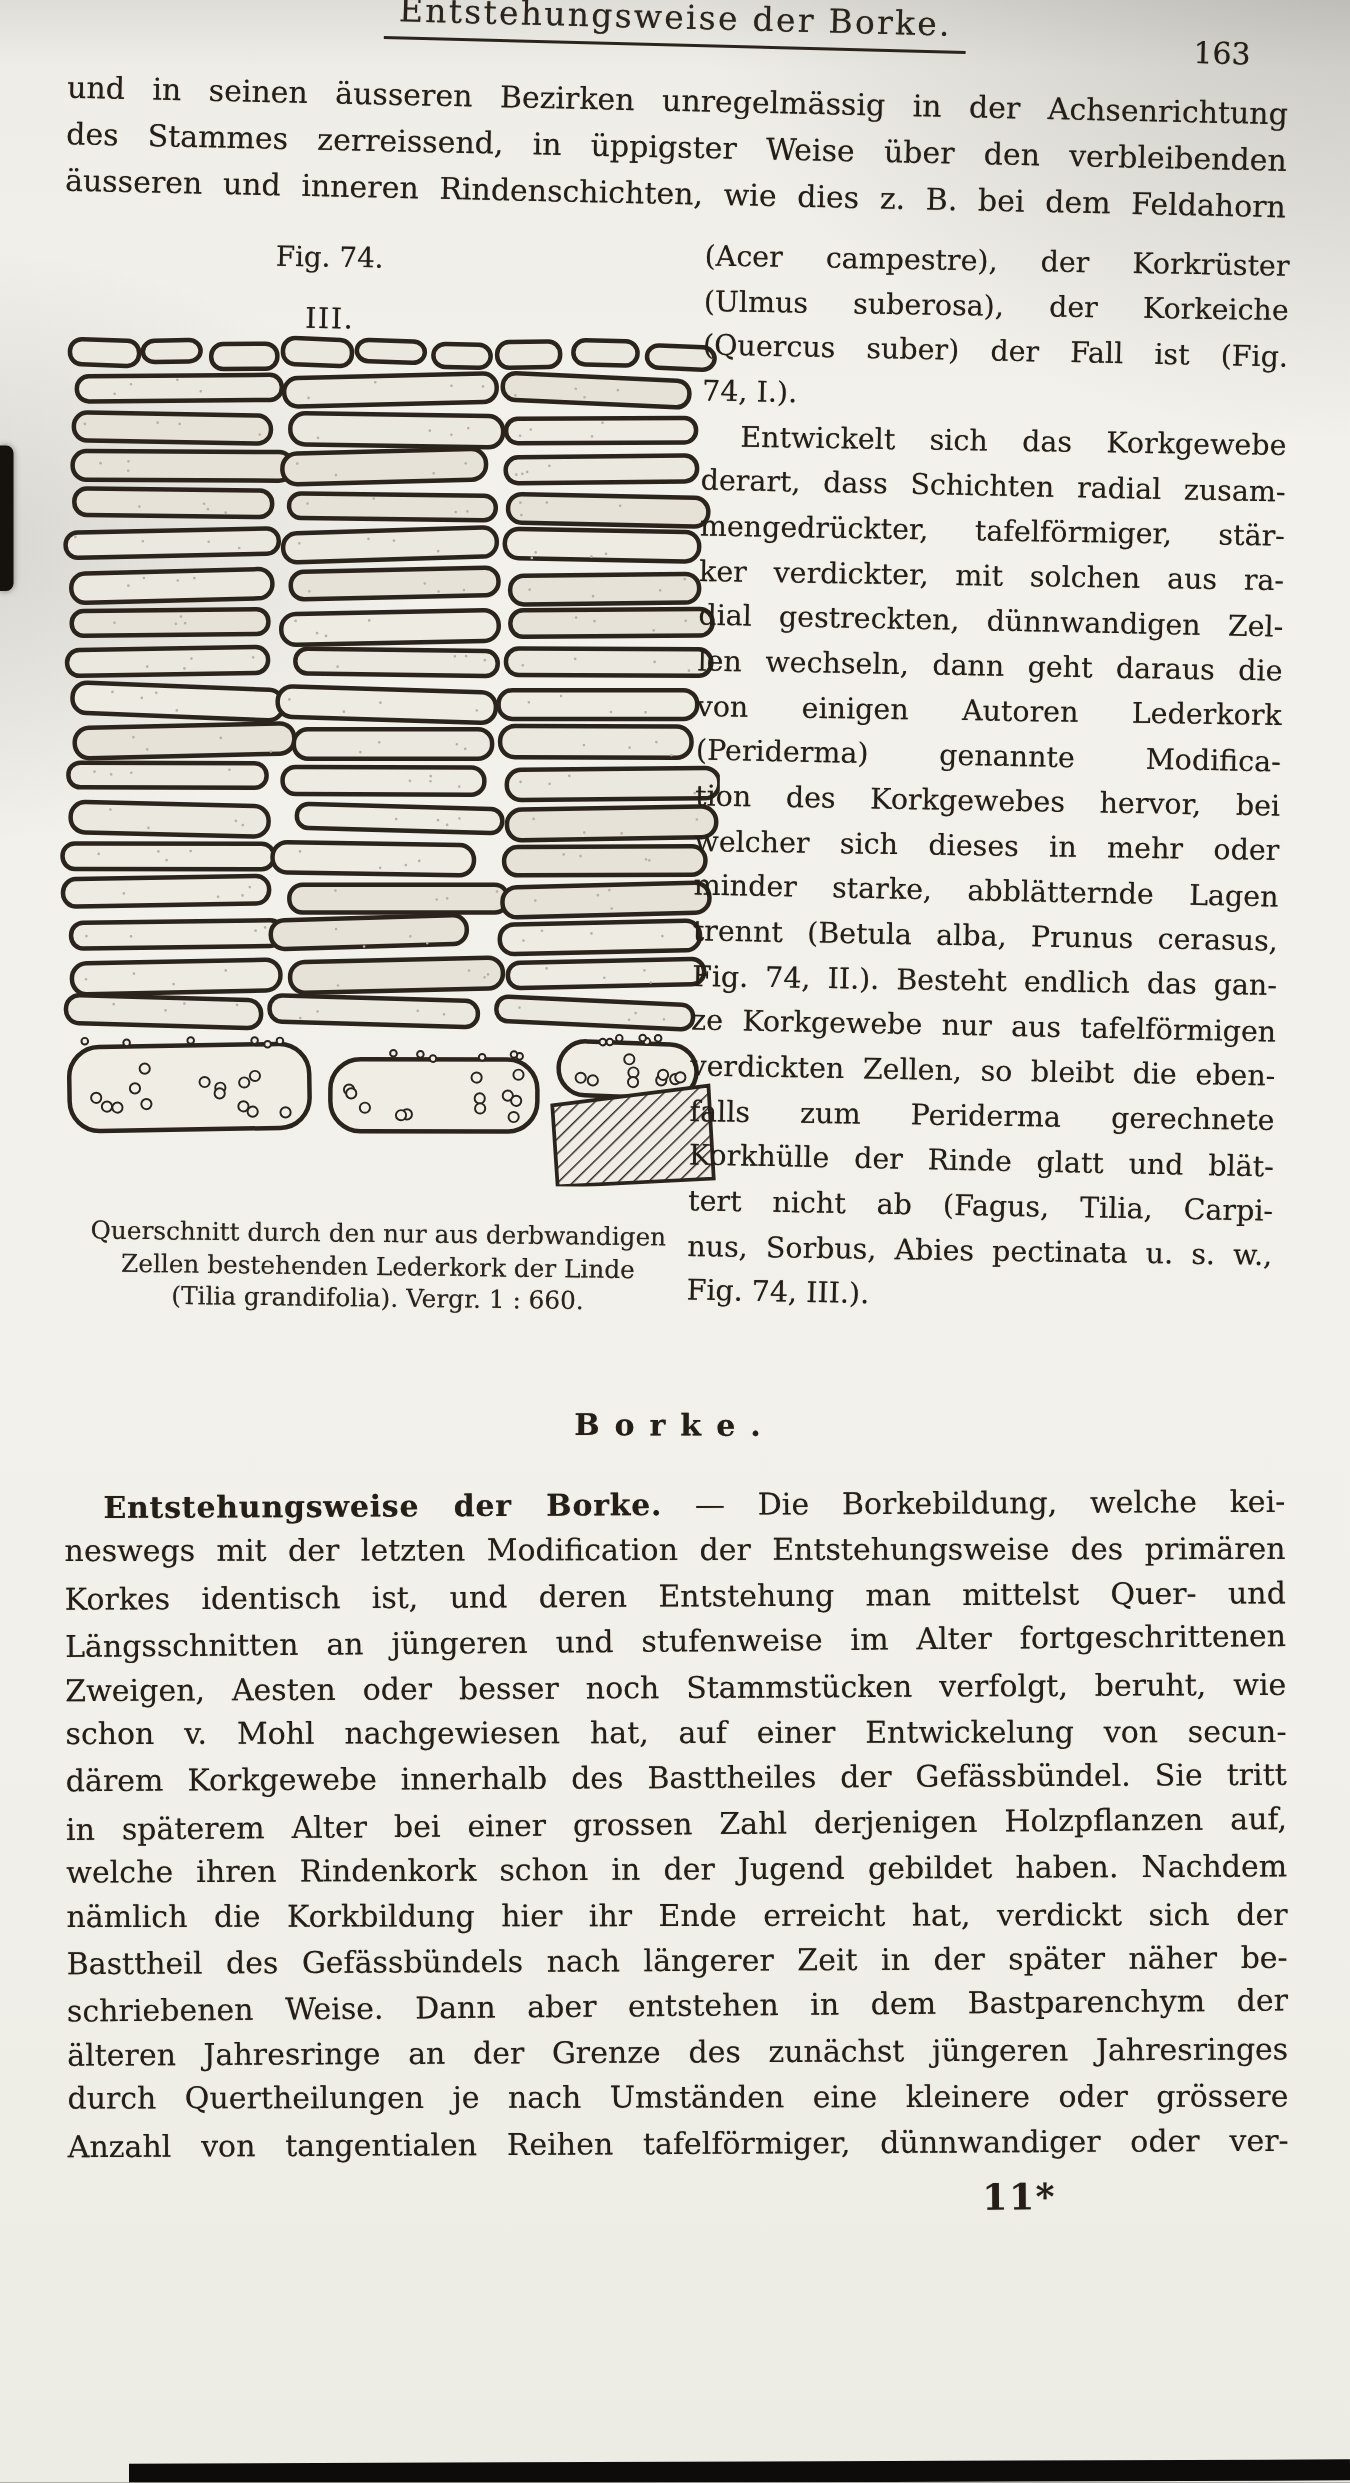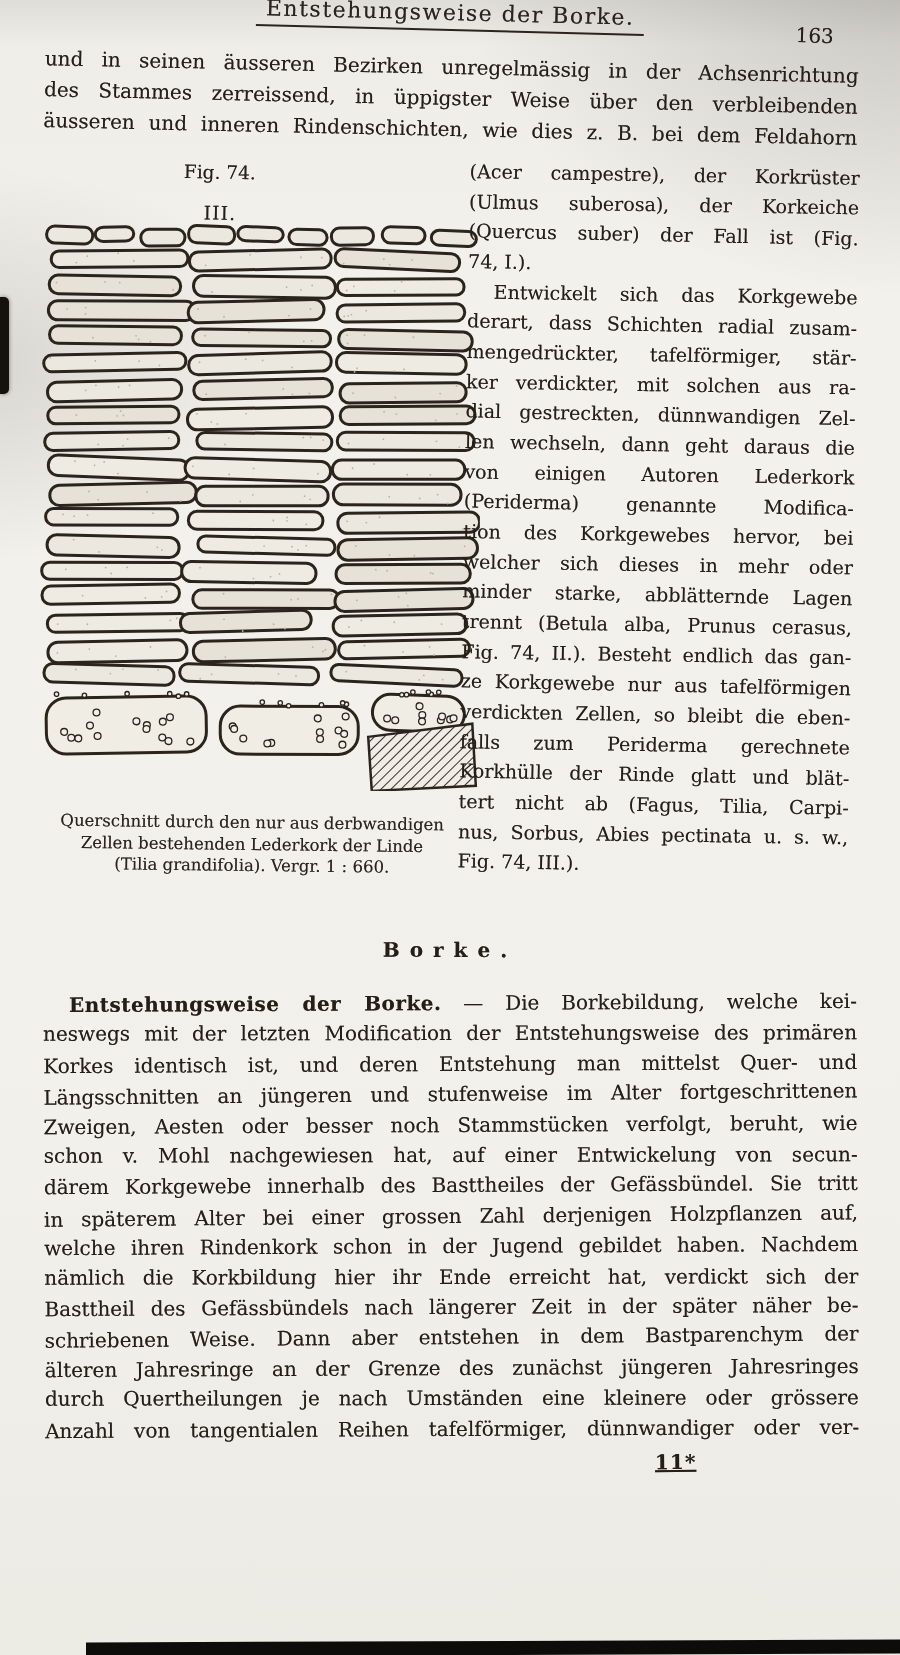--- a/index.html
+++ b/index.html
@@ -60,21 +60,21 @@
   .section-heading{position:absolute; left:0; top:938px; width:100%;
     text-align:center; font-size:20px; font-weight:700; letter-spacing:10px; color:#241e17;}
 
   .main-par{position:absolute; left:44px; top:988px; width:814px;
     font-size:20px; line-height:30.4px;}
   .main-par .line:nth-child(4n+2){transform:rotate(.2deg);}
   .main-par .line:nth-child(4n){transform:rotate(-.22deg);}
   .lead{font-weight:700; letter-spacing:.5px;}
 
   .footer-sig{position:absolute; left:655px; top:1450px;
-    font-size:20px; font-weight:700; letter-spacing:1px;text-decoration:underline;}
+    font-size:24px; font-weight:700; letter-spacing:1px;}
 
   .scan-left-mark{position:absolute; left:0; top:297px; width:9px; height:97px;
     background:#15110d; border-radius:0 5px 5px 0; box-shadow:0 0 4px rgba(0,0,0,.45);}
   .scan-bottom-bar{position:absolute; left:86px; bottom:0; width:814px; height:14px;
     background:#0d0c0a; transform:rotate(-.2deg);}
 </style>
 </head>
 <body>
 
 <div class="page">

